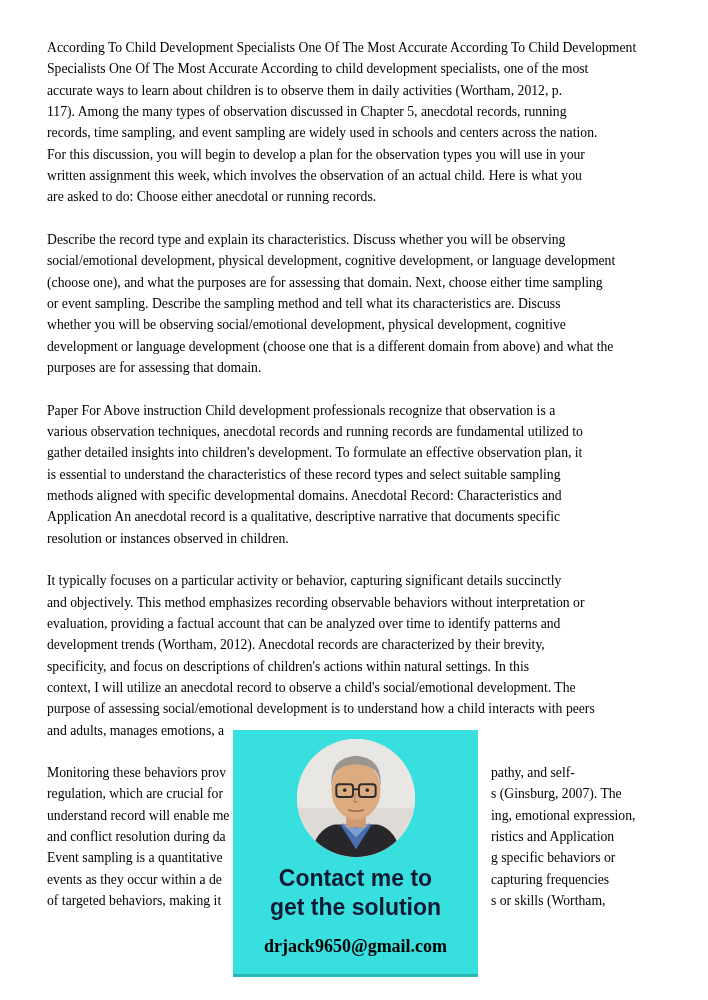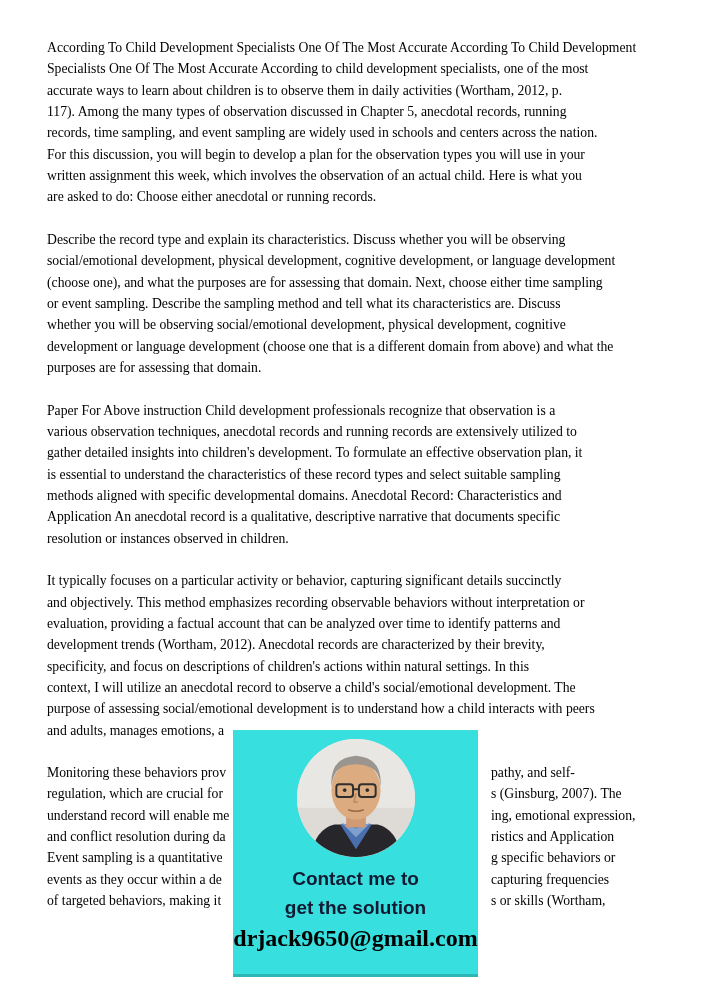--- a/index.html
+++ b/index.html
@@ -61,28 +61,28 @@
     margin: 9px auto 0 auto;
     border-radius: 50%;
     overflow: hidden;
     background: #e9e7e3;
   }
   .avatar svg { display: block; }
   .contact-heading {
     margin-top: 7px;
     font-family: "Liberation Sans", sans-serif;
     font-weight: bold;
-    font-size: 19px;
+    font-size: 23px;
     line-height: 29px;
   }
   .contact-email {
-    margin-top: 4px;
+    margin-top: 12px;
     font-family: "Liberation Serif", serif;
     font-weight: bold;
-    font-size: 24px;
+    font-size: 18px;
     line-height: 24px;
     color: #000000;
   }
 </style>
 </head>
 <body>
 
 <div class="page" style="background: rgb(255, 255, 255);">
 
   <div class="doc" style="color: rgb(0, 0, 0);">
@@ -100,21 +100,21 @@
         <div class="line">Describe the record type and explain its characteristics. Discuss whether you will be observing</div>
         <div class="line">social/emotional development, physical development, cognitive development, or language development</div>
         <div class="line">(choose one), and what the purposes are for assessing that domain. Next, choose either time sampling</div>
         <div class="line">or event sampling. Describe the sampling method and tell what its characteristics are. Discuss</div>
         <div class="line">whether you will be observing social/emotional development, physical development, cognitive</div>
         <div class="line">development or language development (choose one that is a different domain from above) and what the</div>
         <div class="line">purposes are for assessing that domain.</div>
       </div>
       <div class="para">
         <div class="line">Paper For Above instruction Child development professionals recognize that observation is a</div>
-        <div class="line">various observation techniques, anecdotal records and running records are extensively utilized to</div>
+        <div class="line">various observation techniques, anecdotal records and running records are fundamental utilized to</div>
         <div class="line">gather detailed insights into children's development. To formulate an effective observation plan, it</div>
         <div class="line">is essential to understand the characteristics of these record types and select suitable sampling</div>
         <div class="line">methods aligned with specific developmental domains. Anecdotal Record: Characteristics and</div>
         <div class="line">Application An anecdotal record is a qualitative, descriptive narrative that documents specific</div>
         <div class="line">resolution or instances observed in children.</div>
       </div>
       <div class="para">
         <div class="line">It typically focuses on a particular activity or behavior, capturing significant details succinctly</div>
         <div class="line">and objectively. This method emphasizes recording observable behaviors without interpretation or</div>
         <div class="line">evaluation, providing a factual account that can be analyzed over time to identify patterns and</div>

